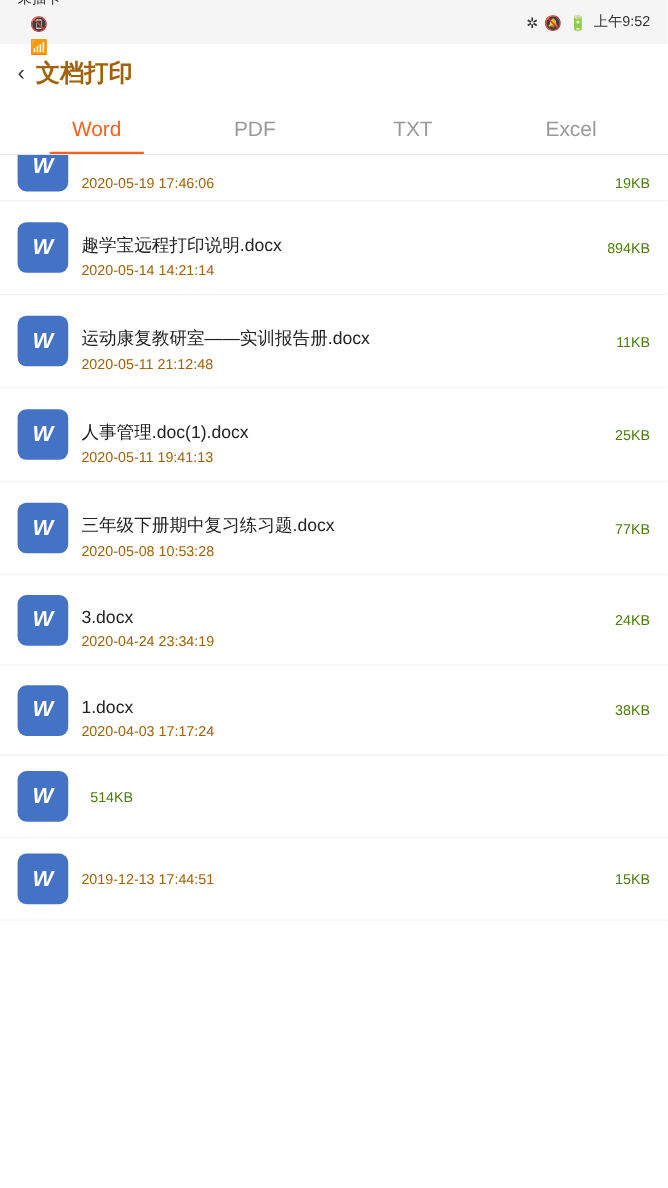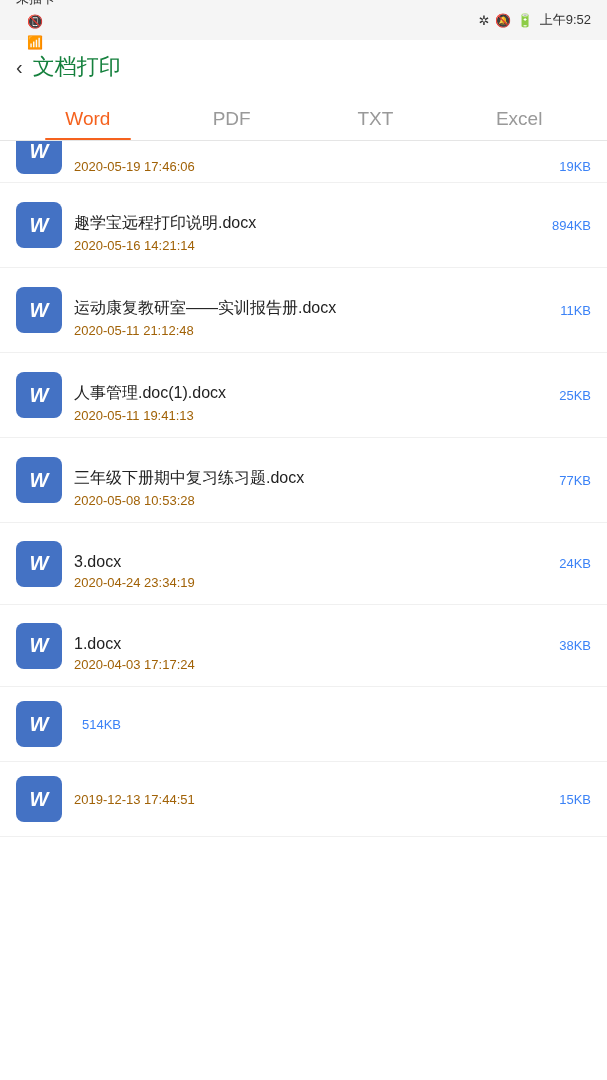--- a/index.html
+++ b/index.html
@@ -46,22 +46,22 @@
       background: #fff;
     }
     .back-btn {
       font-size: 20px;
       color: #333;
       margin-right: 10px;
       cursor: pointer;
     }
     .header-title {
       font-size: 22px;
-      font-weight: normal;
-      color: #15803d;
+      font-weight: bold;
+      color: #a16207;
     }
 
     
     .tab-bar {
       display: flex;
       border-bottom: 1px solid #e5e5e5;
       background: #fff;
       padding: 0 16px;
     }
     .tab-item {
@@ -127,21 +127,21 @@
       text-overflow: ellipsis;
       margin-bottom: 4px;
       margin-top: 16px;
     }
     .file-meta {
       font-size: 13px;
       color: #a16207;
     }
     .file-size {
       font-size: 13px;
-      color: #3b82f6;
+      color: #4d7c0f;
       flex-shrink: 0;
       margin-left: 8px;
     }
   </style>
 </head>
 <body>
 
 <div class="status-bar">
   <div class="status-left">
     <span>未插卡</span>
@@ -187,21 +187,21 @@
     </div>
     <span class="file-size">19KB</span>
   </div>
 
   <div class="file-item">
     <div class="file-icon">
       <span class="file-icon-letter">W</span>
     </div>
     <div class="file-info">
       <div class="file-name">趣学宝远程打印说明.docx</div>
-      <div class="file-meta">2020-05-16 14:21:14</div>
+      <div class="file-meta">2020-05-14 14:21:14</div>
     </div>
     <span class="file-size">894KB</span>
   </div>
 
   <div class="file-item">
     <div class="file-icon">
       <span class="file-icon-letter">W</span>
     </div>
     <div class="file-info">
       <div class="file-name">运动康复教研室——实训报告册.docx</div>

